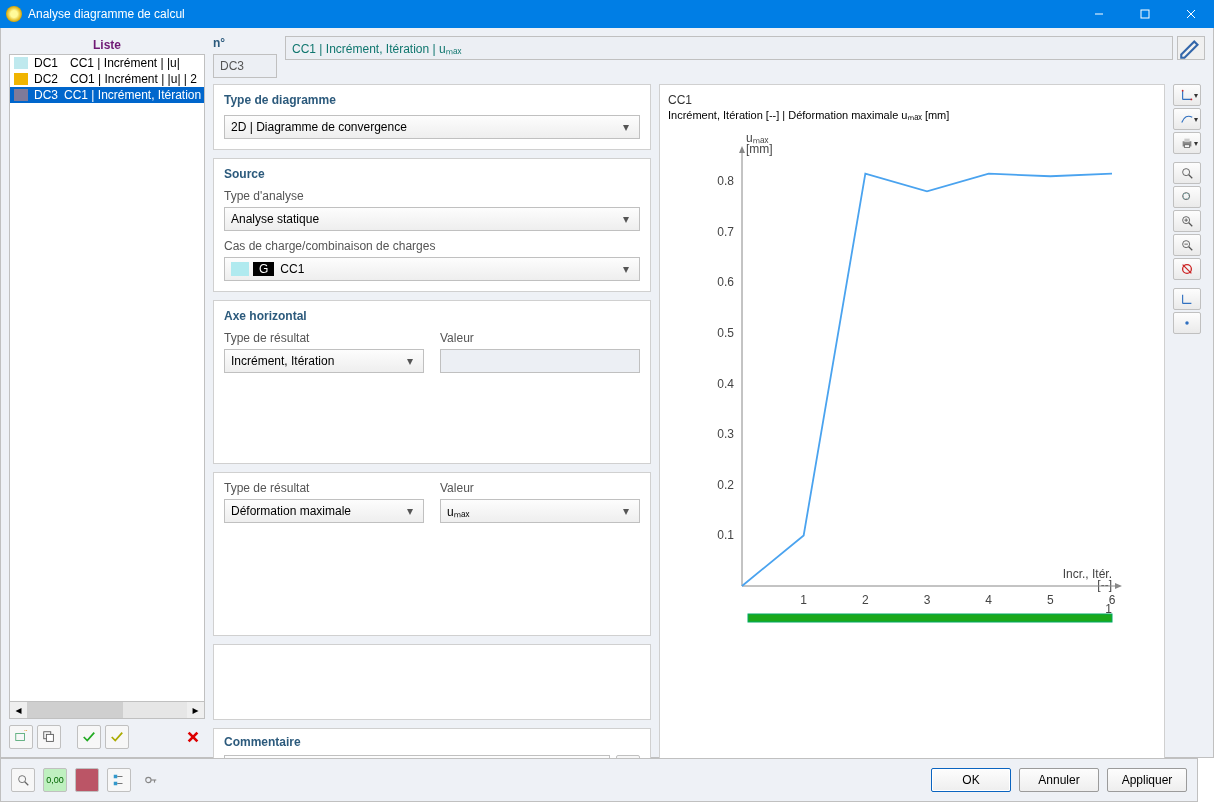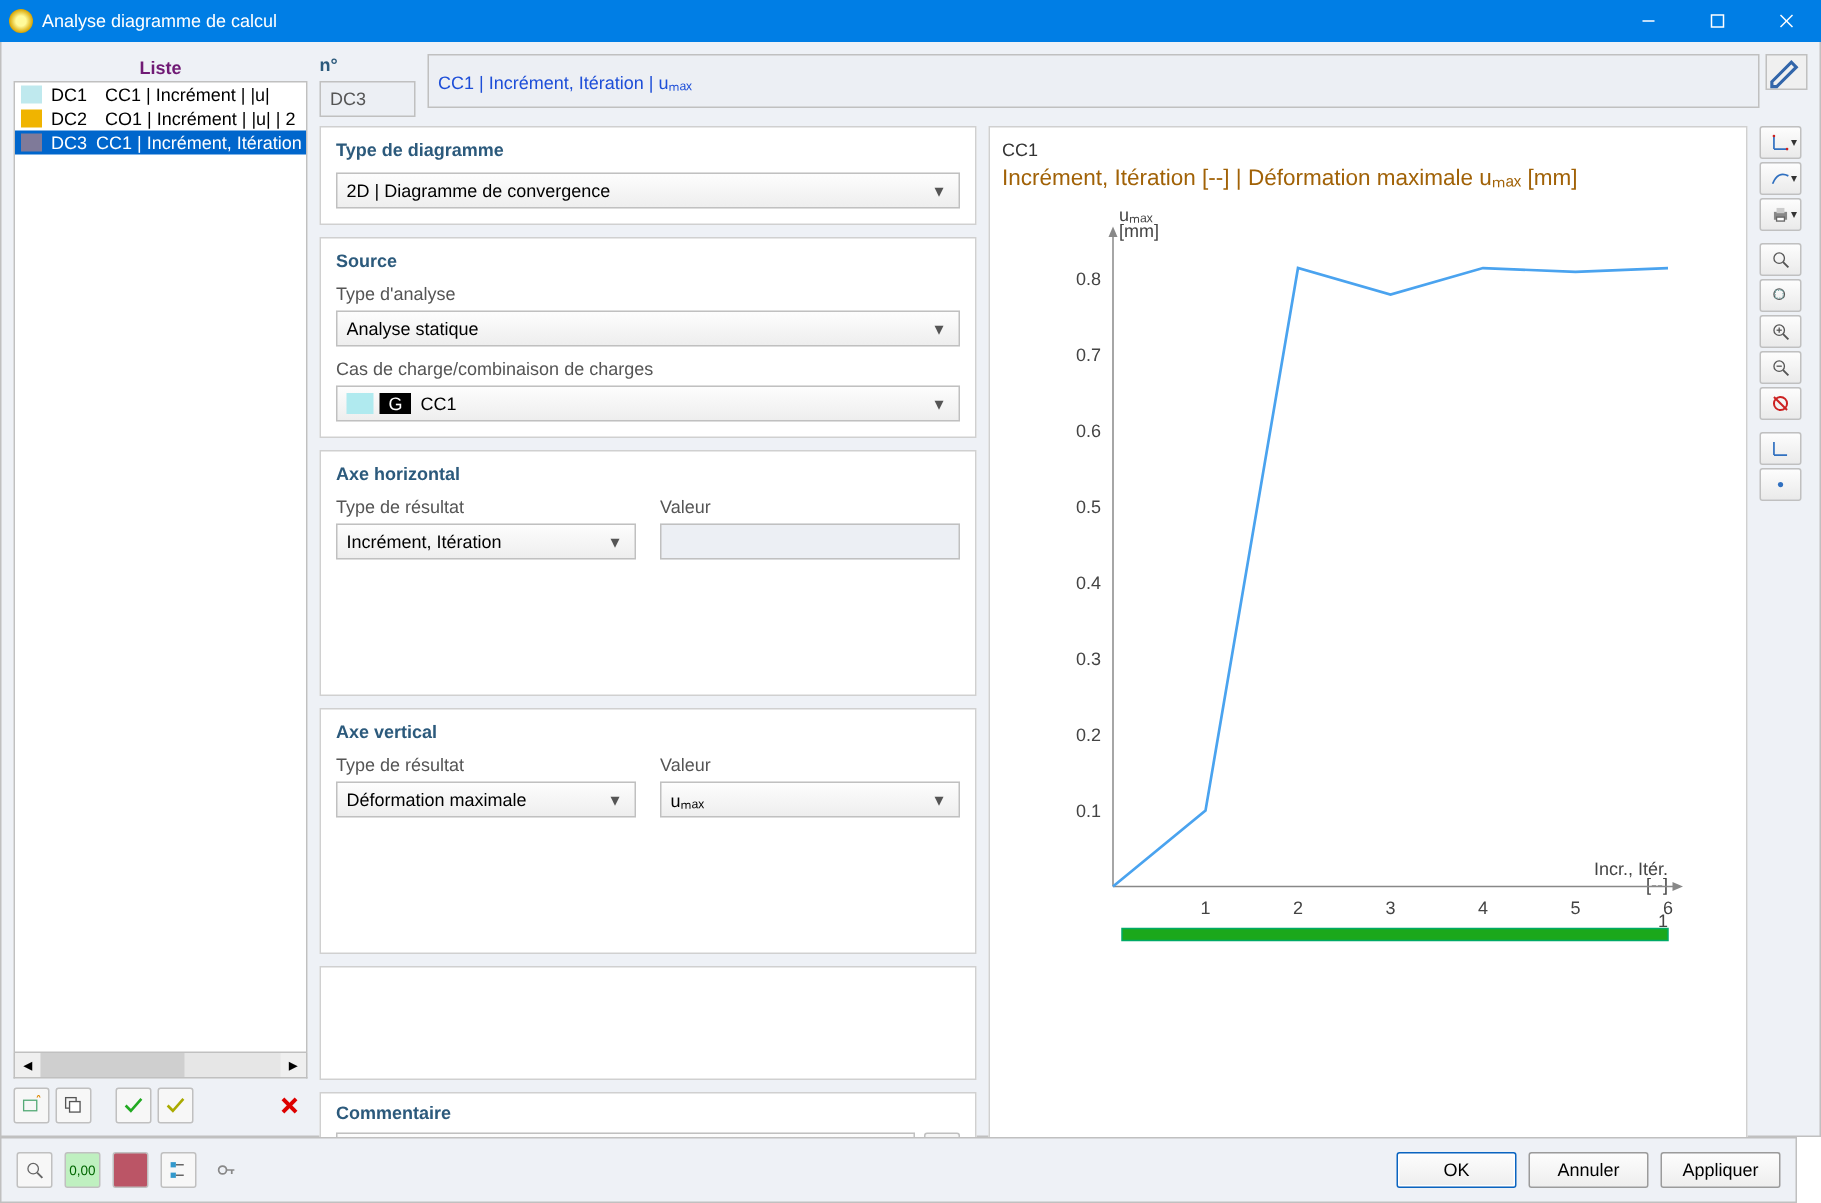--- a/index.html
+++ b/index.html
@@ -32,21 +32,21 @@
   .icon-btn.flat { border-color: transparent; background: transparent; }
   .icon-btn svg { width: 14px; height: 14px; }
 
   
   .right-pane { flex: 1; display: flex; flex-direction: column; gap: 6px; }
   .header-row { display: flex; gap: 8px; }
   .field-group { display: flex; flex-direction: column; gap: 4px; }
   .field-group .lbl { color: #2c5a7c; font-weight: bold; }
   .num-input { width: 64px; height: 24px; background: #eceff4; border: 1px solid #c0c0c0; padding: 0 6px; display: flex; align-items: center; color: #555; }
   .name-wrap { flex: 1; display: flex; gap: 4px; }
-  .name-input { flex: 1; height: 36px; background: #eceff4; border: 1px solid #c0c0c0; padding: 0 6px; display: flex; align-items: center; color: #1d4ed8; }
+  .name-input { flex: 1; height: 24px; background: #eceff4; border: 1px solid #c0c0c0; padding: 0 6px; display: flex; align-items: center; color: #0f766e; }
   .edit-btn { width: 28px; height: 24px; border: 1px solid #c0c0c0; background: #f0f0f0; display: flex; align-items: center; justify-content: center; cursor: pointer; }
 
   
   .tab-strip { display: flex; border-bottom: 1px solid #c0c0c0; background: #eef1f6; }
   .tab { padding: 6px 14px; cursor: pointer; color: #444; }
   .tab.active { background: #fff; border: 1px solid #c0c0c0; border-bottom: 1px solid #fff; margin-bottom: -1px; border-radius: 3px 3px 0 0; color: #000; }
 
   .tab-page { flex: 1; display: flex; gap: 8px; }
 
   
@@ -66,21 +66,21 @@
 
   
   .comment-panel { background: #fff; border: 1px solid #d0d0d0; padding: 6px 10px 10px 10px; }
   .comment-panel .section-title { color: #2c5a7c; font-weight: bold; margin-bottom: 6px; }
   .comment-row { display: flex; gap: 6px; }
   .comment-row .combo { flex: 1; }
 
   
   .chart-col { flex: 1; background: #fff; border: 1px solid #d0d0d0; padding: 8px; position: relative; }
   .chart-title { font-size: 12px; color: #333; }
-  .chart-sub { font-size: 15px; color: #a16207; margin-bottom: 4px; }
+  .chart-sub { font-size: 11px; color: #000000; margin-bottom: 4px; }
   .chart-area { position: relative; width: 100%; height: 520px; }
   .chart-area svg { width: 100%; height: 100%; }
 
   
   .side-tools { width: 32px; display: flex; flex-direction: column; gap: 2px; }
   .tool-btn { width: 28px; height: 22px; border: 1px solid #c0c0c0; background: linear-gradient(#fdfdfd,#eaeaea); display: flex; align-items: center; justify-content: center; cursor: pointer; position: relative; border-radius: 2px; }
   .tool-btn .drop { position: absolute; right: 2px; top: 50%; transform: translateY(-50%); font-size: 8px; color: #333; }
   .tool-btn svg { width: 14px; height: 14px; }
 
   
@@ -240,21 +240,20 @@
             <div class="valshort">
               <div class="field-label">Valeur</div>
               <div class="combo" style="background:#eceff4;cursor:default">
                 <span class="txt"></span>
               </div>
             </div>
           </div>
         </div>
 
         <div class="panel xtall">
-          <div class="section-title">Axe vertical</div>
           <div class="row-half">
             <div>
               <div class="field-label">Type de résultat</div>
               <div class="combo">
                 <span class="txt">Déformation maximale</span>
                 <span class="chev">▾</span>
               </div>
             </div>
             <div class="valshort">
               <div class="field-label">Valeur</div>

